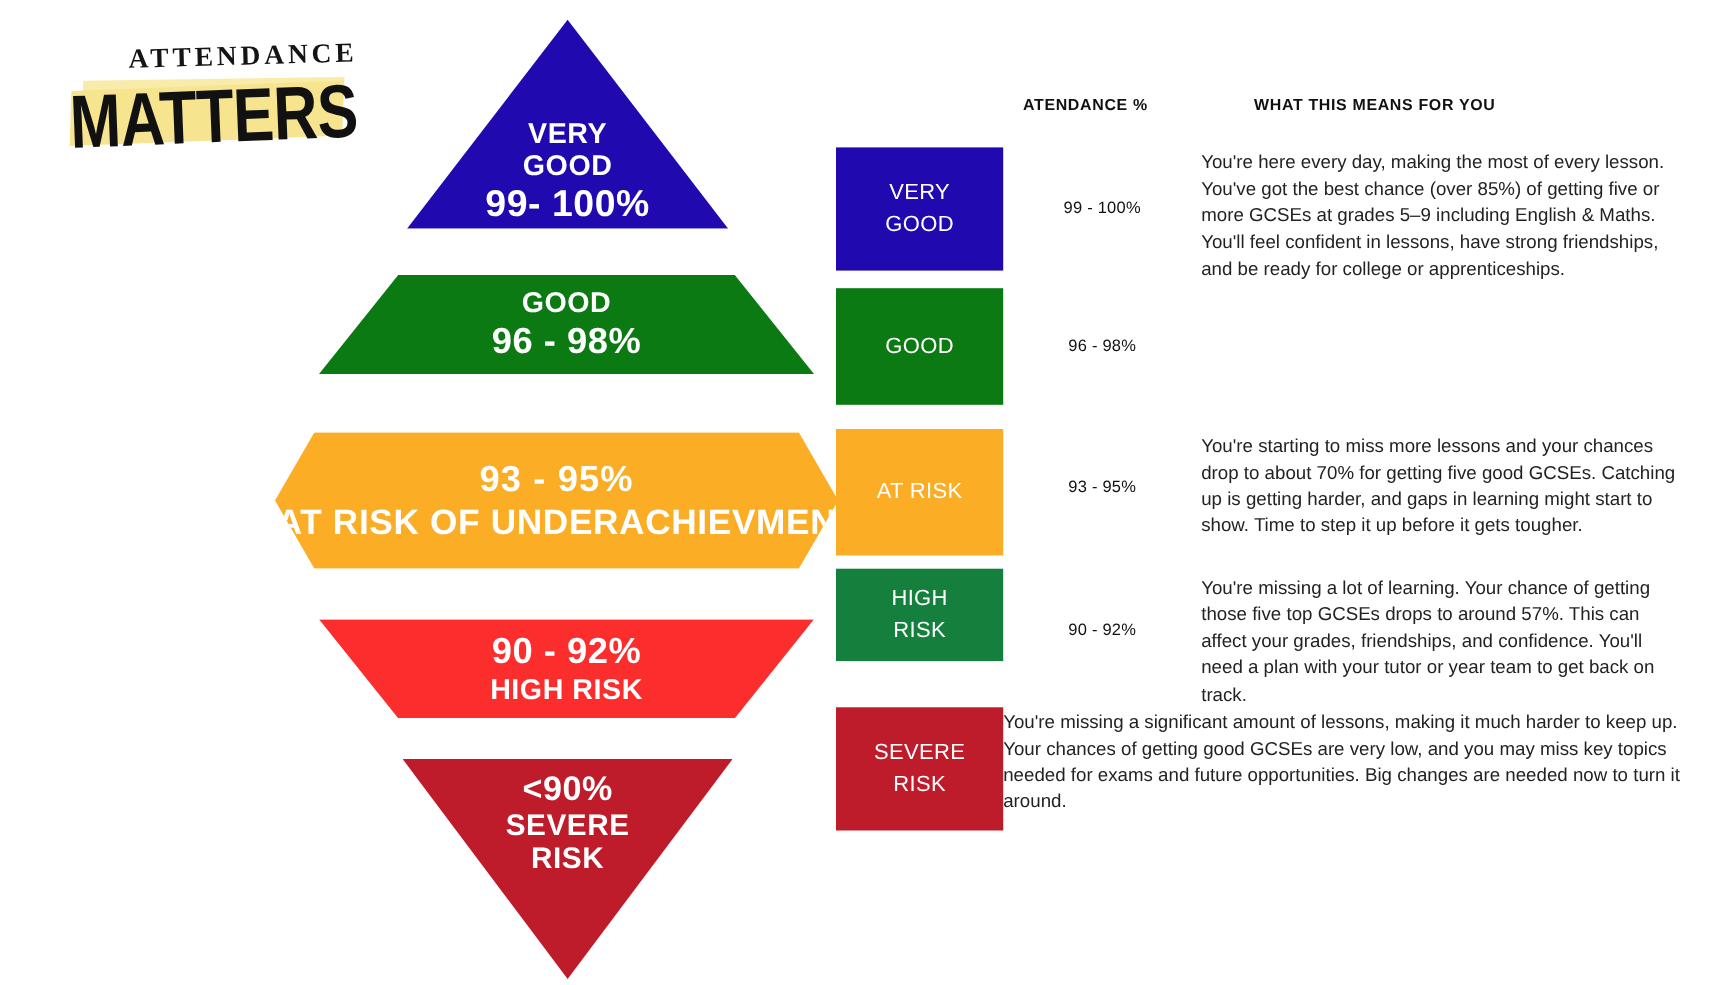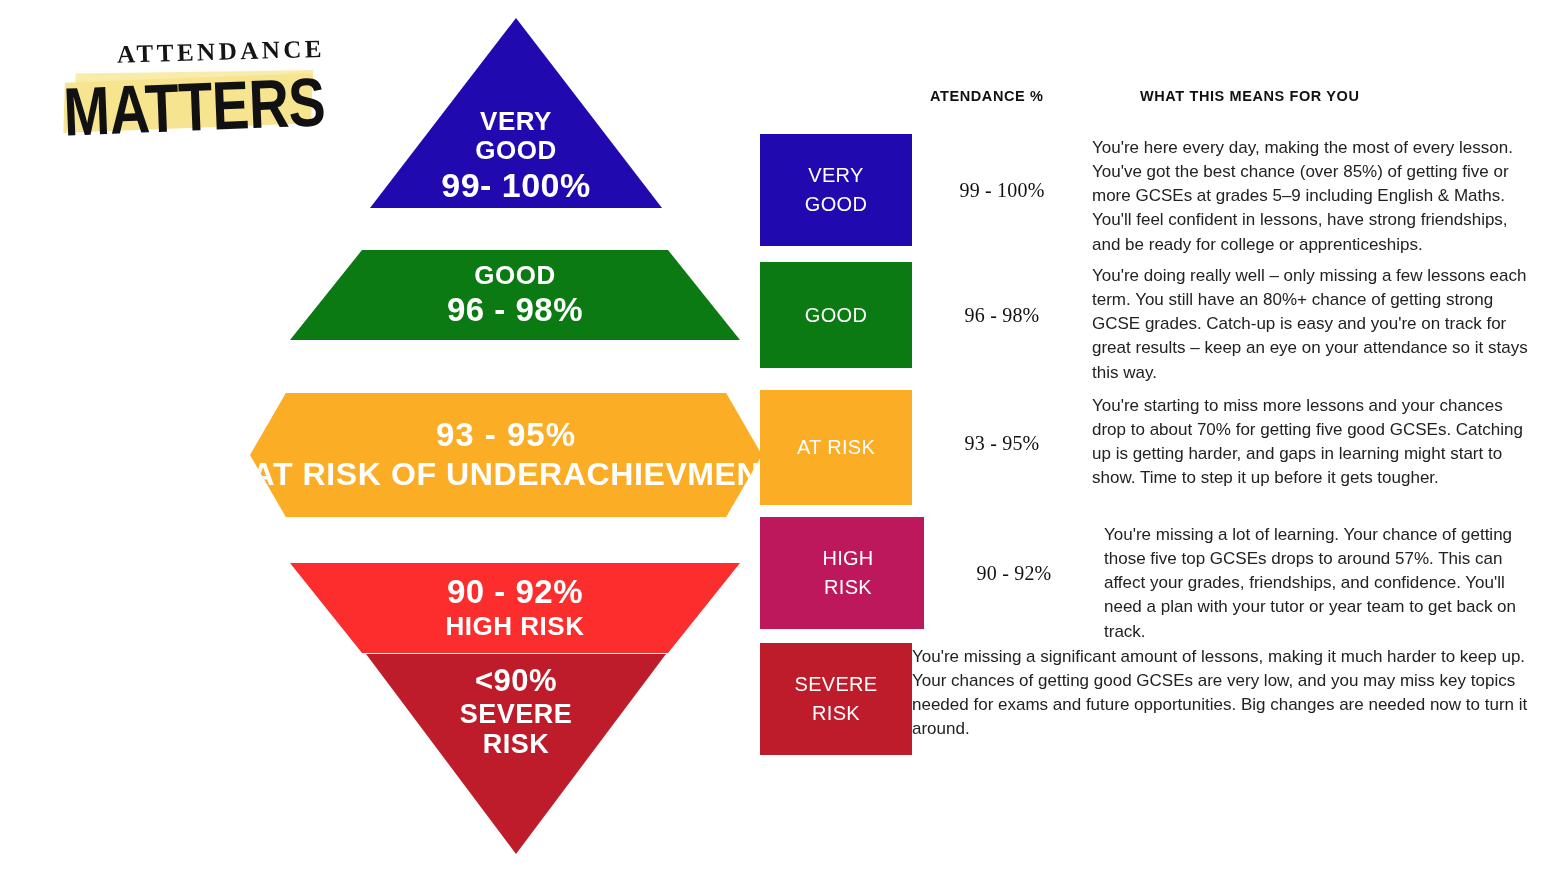--- a/index.html
+++ b/index.html
@@ -130,21 +130,21 @@
   #shape-high-risk {
     left: 68px; top: 563px; width: 450px; height: 90px;
     background: #fb2d2d;
     clip-path: polygon(0% 0%, 100% 0%, 84% 100%, 16% 100%);
   }
   #shape-high-risk .l1 { font-size: 33px; letter-spacing: .5px; }
   #shape-high-risk .l2 { font-size: 26px; letter-spacing: .5px; margin-top: 1px; }
 
   
   #shape-severe-risk {
-    left: 144px; top: 654px; width: 300px; height: 200px;
+    left: 144px; top: 690px; width: 300px; height: 200px;
     background: #be1c2b;
     clip-path: polygon(0% 0%, 100% 0%, 50% 100%);
     justify-content: flex-start;
     padding-top: 10px;
     box-sizing: border-box;
   }
   #shape-severe-risk .l1 { font-size: 31px; letter-spacing: .5px; }
   #shape-severe-risk .l2, #shape-severe-risk .l3 { font-size: 27px; letter-spacing: .5px; }
 
   
@@ -184,44 +184,43 @@
     color: #ffffff;
     font-size: 20px;
     font-weight: 400;
     line-height: 1.45;
     text-align: center;
     letter-spacing: .3px;
   }
   .pct {
     flex: 0 0 180px;
     text-align: center;
-    font-size: 20px;
+    font-size: 15px;
     font-weight: 400;
     color: #111;
     letter-spacing: .2px;
-    font-family: Liberation Serif, serif;
   }
   .meaning {
     flex: 1 1 auto;
     font-size: 17px;
     line-height: 1.42;
     color: #222;
     padding-right: 18px;
   }
 
   #row-0 { top: 64px; }
   #row-1 { top: 192px; }
   #row-2 { top: 320px; }
   #row-3 { top: 447px; }
   #row-4 { top: 573px; }
 
   #row-0 .swatch { height: 112px; background: #2109b0; }
   #row-1 .swatch { height: 106px; background: #0c7a13; }
   #row-2 .swatch { height: 115px; background: #fbad26; }
-  #row-3 .swatch { height: 112px; background: #be185d; padding-left: 12px; }
+  #row-3 .swatch { height: 84px; background: #15803d; }
   #row-4 .swatch { height: 112px; background: #be1c2b; }
 
   #row-0 .pct { line-height: 112px; }
   #row-1 .pct { line-height: 106px; }
   #row-2 .pct { line-height: 106px; }
   #row-3 .pct { line-height: 112px; }
   #row-4 .pct { line-height: 112px; }
 
   #row-0 .meaning { padding-top: 2px; }
   #row-1 .meaning { padding-top: 2px; }
@@ -283,21 +282,20 @@
     </div>
     <div class="pct">99 - 100%</div>
     <div class="meaning">You're here every day, making the most of every lesson. You've got the best chance (over 85%) of getting five or more GCSEs at grades 5–9 including English &amp; Maths. You'll feel confident in lessons, have strong friendships, and be ready for college or apprenticeships.</div>
   </div>
 
   <div class="trow" id="row-1">
     <div class="swatch">
       <span>GOOD</span>
     </div>
     <div class="pct">96 - 98%</div>
-    <div class="meaning">You're doing really well – only missing a few lessons each term. You still have an 80%+ chance of getting strong GCSE grades. Catch-up is easy and you're on track for great results – keep an eye on your attendance so it stays this way.</div>
   </div>
 
   <div class="trow" id="row-2">
     <div class="swatch">
       <span>AT RISK</span>
     </div>
     <div class="pct">93 - 95%</div>
     <div class="meaning">You're starting to miss more lessons and your chances drop to about 70% for getting five good GCSEs. Catching up is getting harder, and gaps in learning might start to show. Time to step it up before it gets tougher.</div>
   </div>
 

